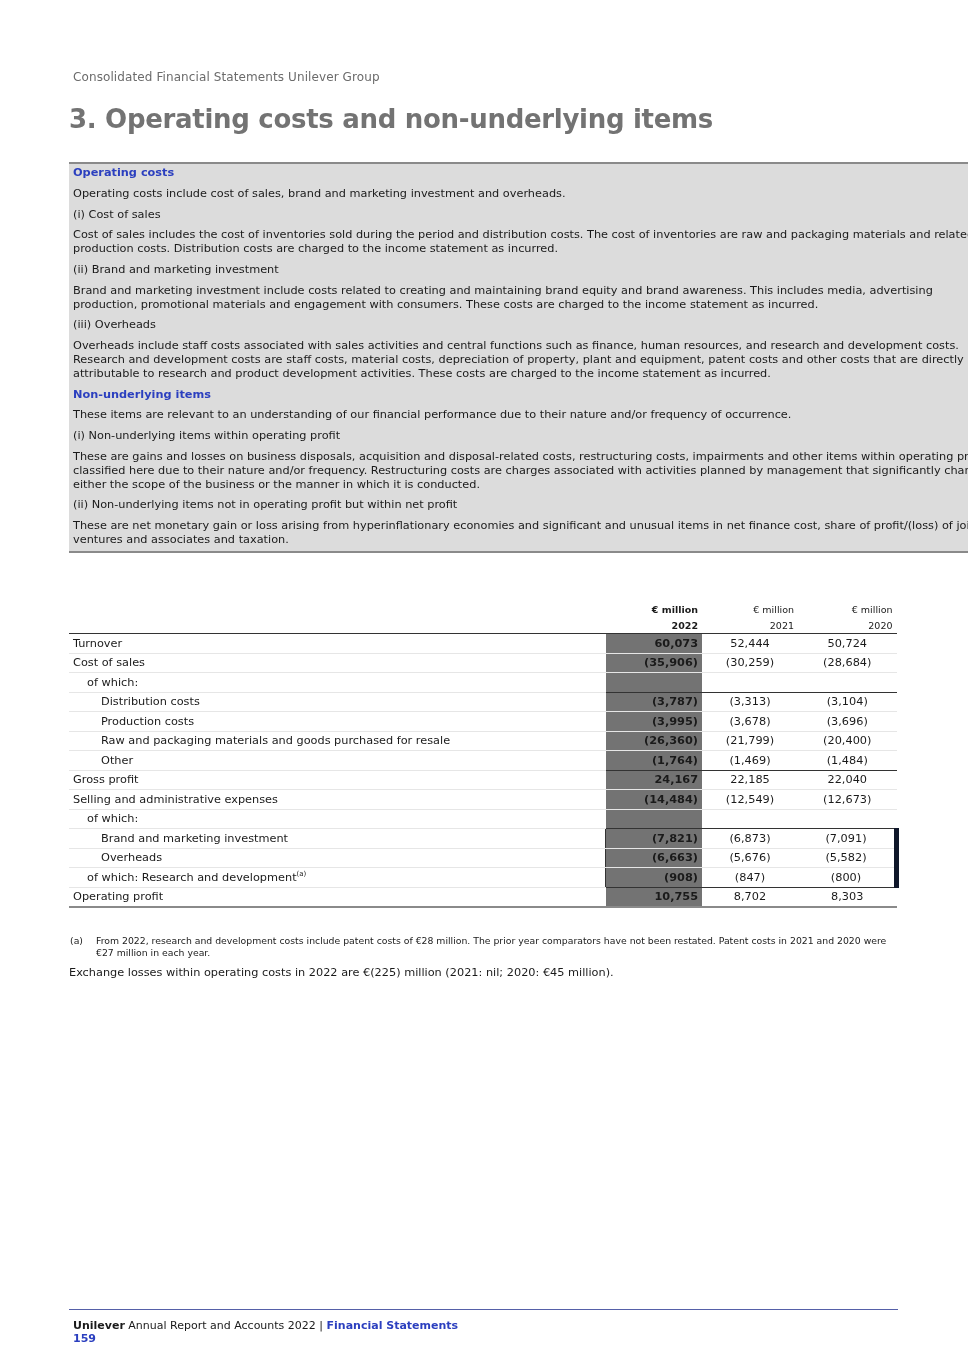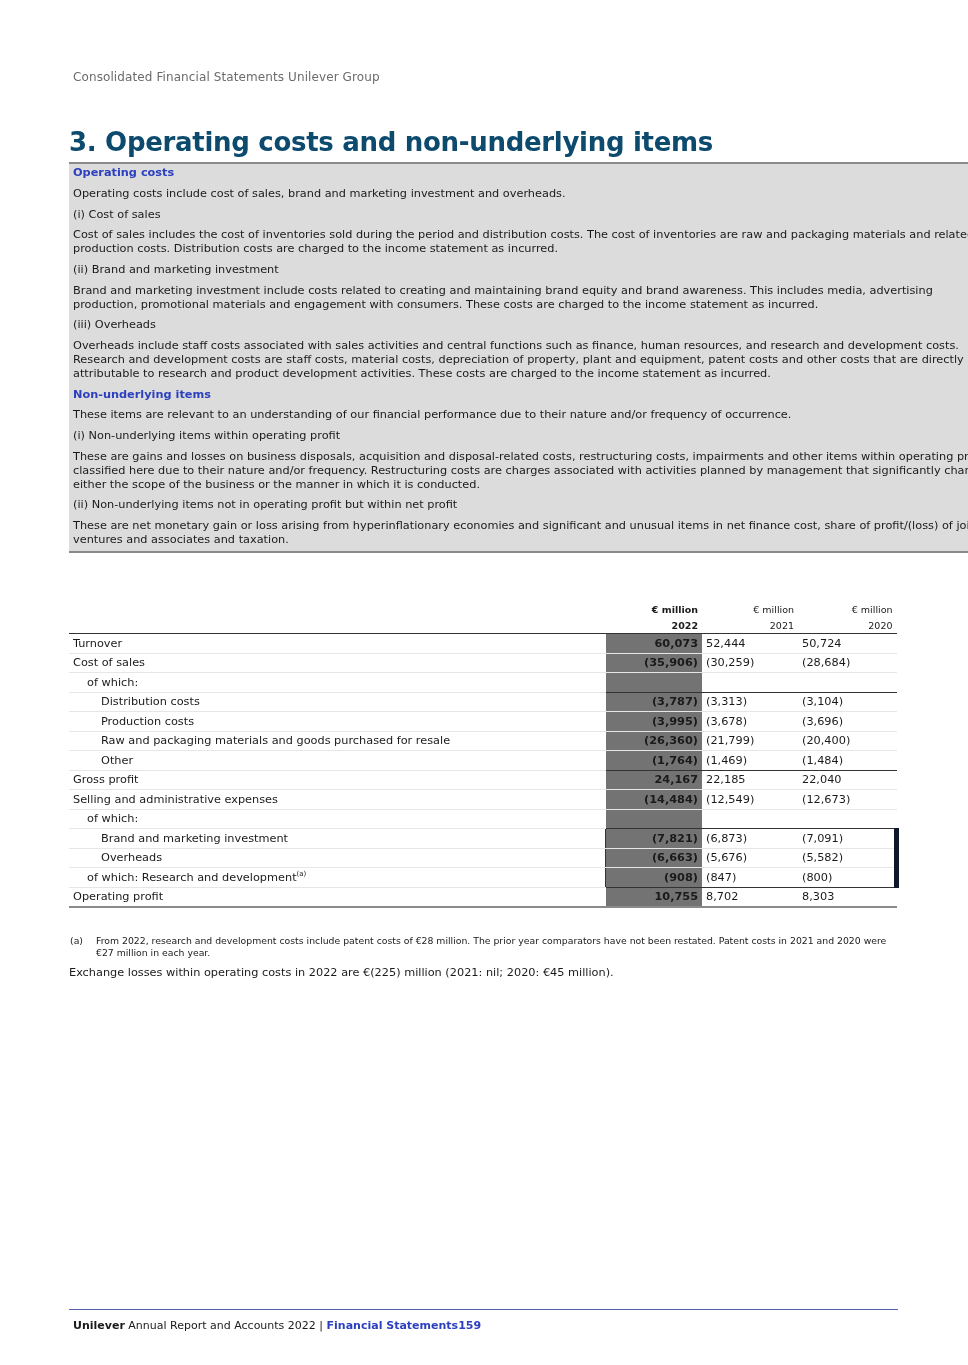--- a/index.html
+++ b/index.html
@@ -1,40 +1,40 @@
 <!DOCTYPE html>
 <html><head>
 <meta charset="utf-8">
 <style>
   html, body { margin: 0; padding: 0; background: #ffffff; }
   body { width: 968px; height: 1365px; position: relative; font-family: "DejaVu Sans", sans-serif; color: #1a1a1a; overflow: hidden; }
   .running-head { position: absolute; left: 73px; top: 70px; font-size: 12px; color: #6b6b6b; letter-spacing: 0.1px; }
-  .page-title { position: absolute; left: 69px; top: 127px; margin: 0; font-size: 26px; font-weight: bold; color: #0c4a6e; letter-spacing: -0.3px; }
+  .page-title { position: absolute; left: 69px; top: 104px; margin: 0; font-size: 26px; font-weight: bold; color: #737373; letter-spacing: -0.3px; }
   .policy-box { position: absolute; left: 69px; top: 162px; width: 928px; background: #dcdcdc; border-top: 2px solid #8a8a8a; border-bottom: 2px solid #8a8a8a; padding: 2px 0 4px 0; box-sizing: border-box; }
   .policy-box p { margin: 0; padding: 0 4px 0 4px; font-size: 11.3px; line-height: 13.8px; }
   .policy-box .gap { height: 7px; }
   .policy-box .sec-head { color: #2b3fbf; font-weight: bold; }
   table.fin { position: absolute; left: 69px; top: 601px; width: 830px; border-collapse: collapse; font-size: 11.3px; }
   table.fin td { height: 18.5px; padding: 0 4px; border-bottom: 1px solid #e6e6e6; white-space: nowrap; }
-  table.fin td.num { text-align: left; width: 88px; }
+  table.fin td.num { text-align: center; width: 88px; }
   table.fin td.c22 { background: #737373; font-weight: bold; width: 88px; text-align: right; }
   table.fin tr.hdr td { border-bottom: none; font-size: 9.5px; height: 16px; text-align: right; }
   table.fin tr.hdr td.c22 { font-weight: bold; }
   table.fin tr.hdr2 td { border-bottom: 1px solid #333; }
   .ind1 { padding-left: 18px !important; }
   .ind2 { padding-left: 32px !important; }
   td.box-l { border-left: 1px solid #333; }
   td.box-r { border-right: 5px solid #0f172a; }
   tr.last td { border-bottom: 2px solid #8a8a8a; }
   sup { font-size: 7px; }
   .footnote { position: absolute; left: 69px; top: 935px; width: 830px; font-size: 9.3px; line-height: 11.5px; display: flex; }
   .footnote .fn-mark { width: 26px; flex: none; padding-left: 1px; }
   .exchange-note { position: absolute; left: 69px; top: 966px; font-size: 11.3px; }
   .footer-rule { position: absolute; left: 69px; top: 1309px; width: 829px; height: 1px; background: #5560a8; }
-  .footer { position: absolute; left: 73px; top: 1319px; width: 820px; font-size: 11px; display: flex; justify-content: flex-start; }
+  .footer { position: absolute; left: 73px; top: 1319px; width: 820px; font-size: 11px; display: flex; justify-content: center; flex-direction: column; }
   .footer .brand { font-weight: bold; }
   .footer .section { color: #2b3fbf; font-weight: bold; }
   .footer .page-num { color: #2b3fbf; font-weight: bold; }
 </style>
 </head>
 <body>
 
 <div class="running-head">Consolidated Financial Statements Unilever Group</div>
 <h1 class="page-title">3. Operating costs and non-underlying items</h1>
 

